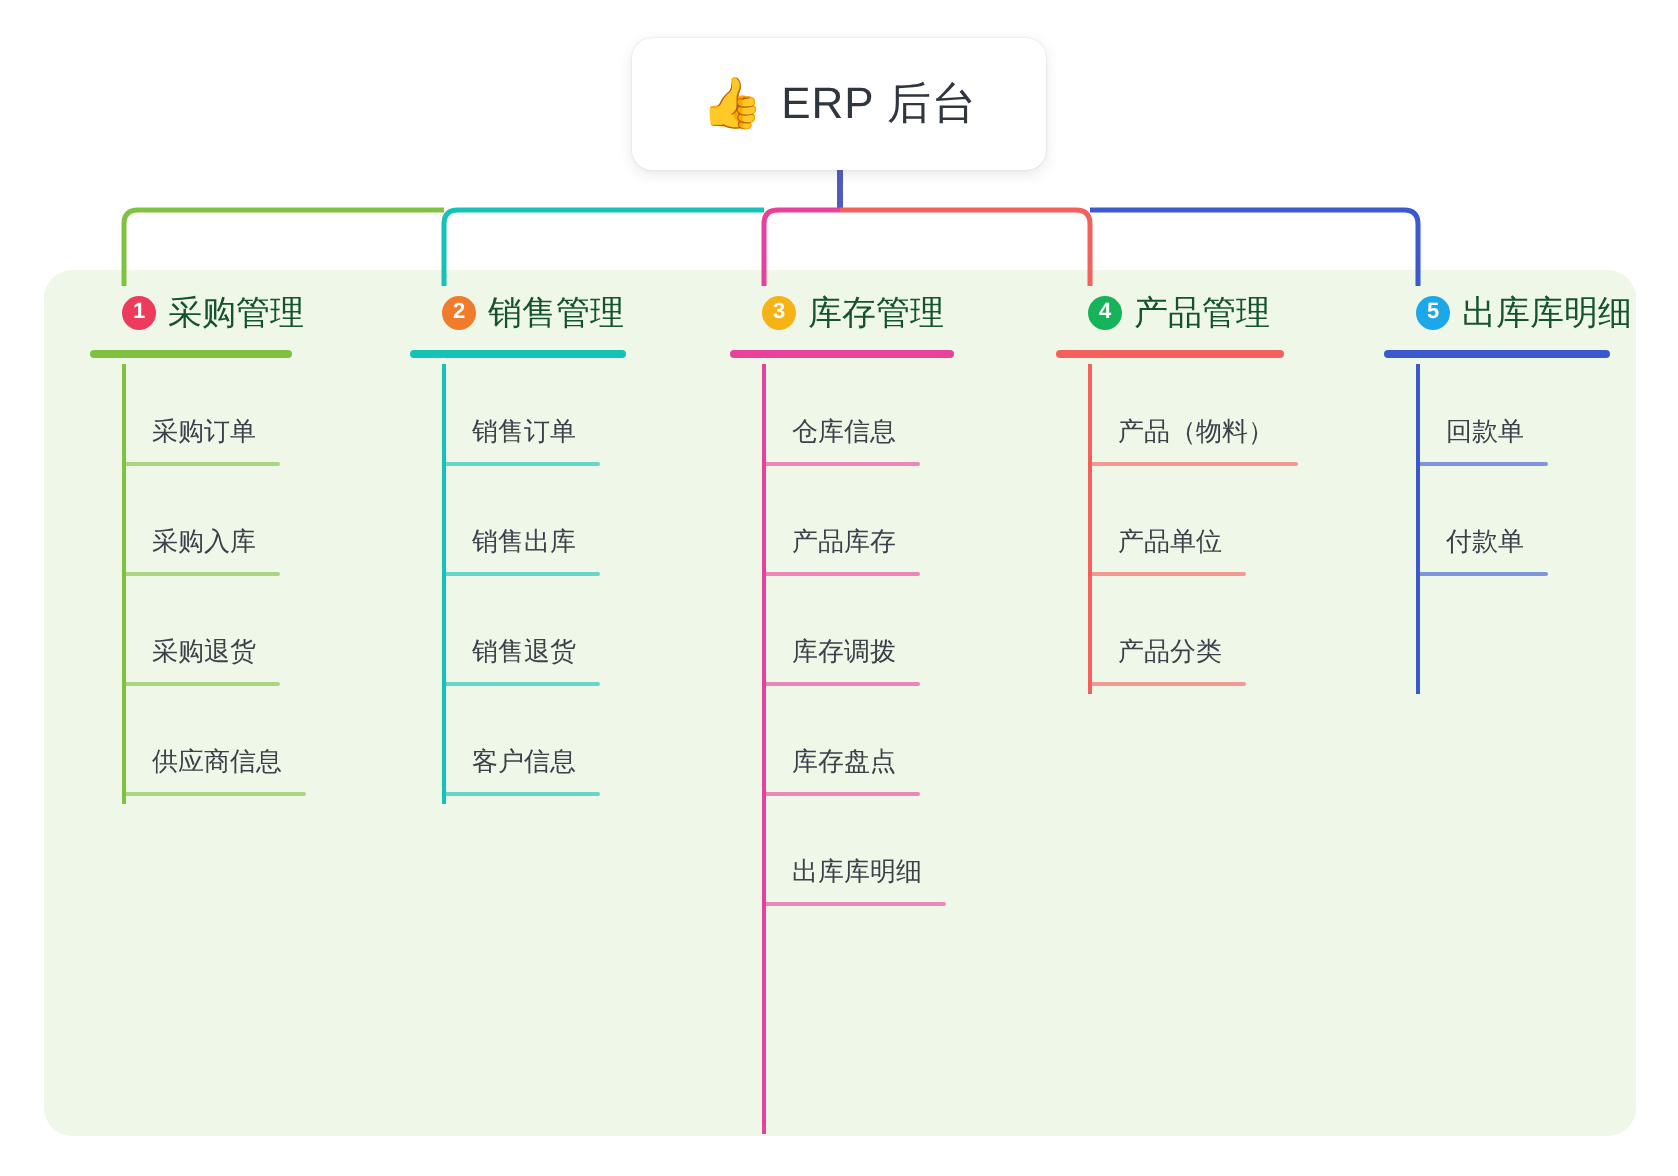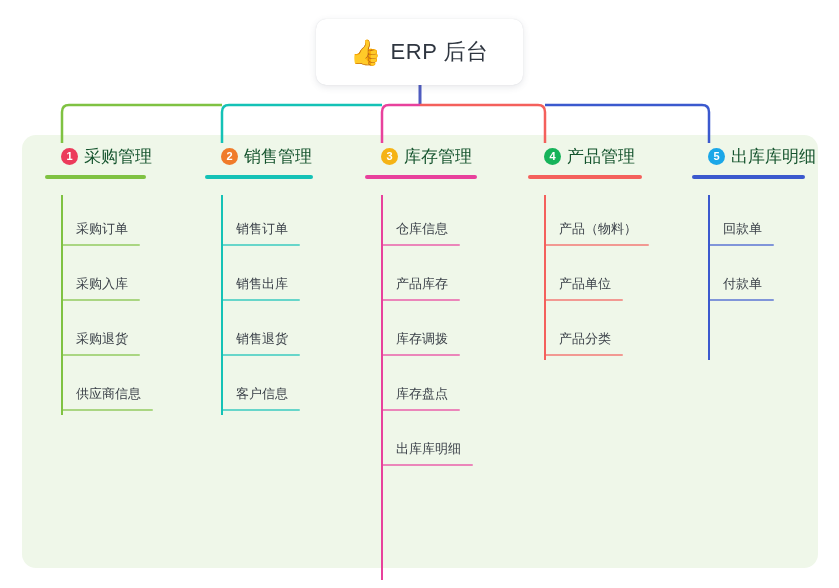--- a/index.html
+++ b/index.html
@@ -94,21 +94,21 @@
     color: #14532d;
     white-space: nowrap;
   }
   .branch-rule {
     height: 4px;
     border-radius: 2px;
     margin-top: 6px;
   }
   .children {
     position: relative;
-    margin-top: 16px;
+    margin-top: 3px;
   }
   .spine {
     position: absolute;
     left: 16px;
     top: 0;
     width: 2px;
   }
   .child {
     position: relative;
     height: 55px;

